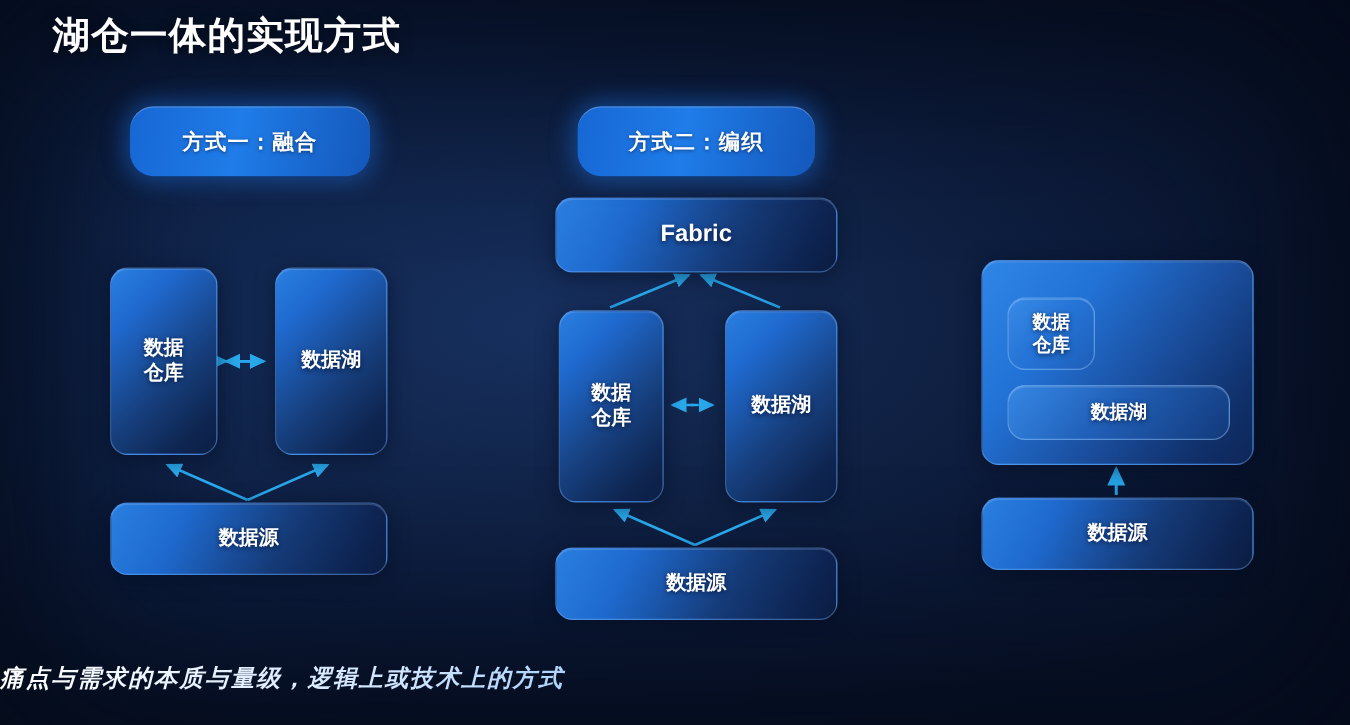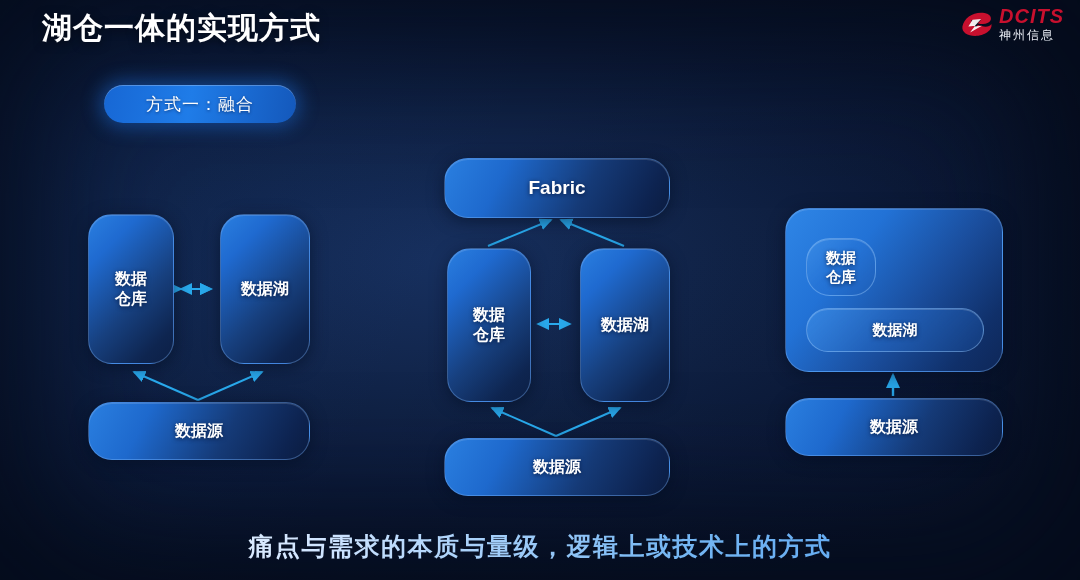--- a/index.html
+++ b/index.html
@@ -69,44 +69,44 @@
   .logo-cn {
     font-size: 12px;
     color: #e8ecf4;
     letter-spacing: 2px;
     margin-top: 3px;
   }
 
   
   .pill {
     position: absolute;
-    height: 38px;
+    height: 56px;
     border-radius: 19px;
     display: flex;
     align-items: center;
     justify-content: center;
     font-size: 17px;
-    font-weight: normal;
+    font-weight: bold;
     color: #ffffff;
     letter-spacing: 1px;
     background: linear-gradient(100deg, #1767d4 0%, #1f7ce8 45%, #1458bb 100%);
     box-shadow:
       0 0 18px 5px rgba(28,110,220,0.45),
       inset 0 1px 0 rgba(255,255,255,0.25);
     text-shadow: 0 1px 3px rgba(0,20,60,0.6);
     z-index: 4;
   }
   #pill-1 { left: 104px; top: 85px; width: 192px; }
   #pill-2 { left: 462px; top: 85px; width: 190px; }
   #pill-3 { left: 804px; top: 85px; width: 190px; }
 
   
   .box {
     position: absolute;
-    border-radius: 24px;
+    border-radius: 14px;
     display: flex;
     align-items: center;
     justify-content: center;
     text-align: center;
     font-weight: bold;
     color: #ffffff;
     background: linear-gradient(135deg, #2a7fe0 0%, #1f6ad0 22%, #17407f 58%, #0e2550 85%, #0c1f45 100%);
     border: 1px solid rgba(120,175,245,0.40);
     box-shadow: 0 3px 16px rgba(4,12,32,0.55), inset 0 1px 0 rgba(255,255,255,0.14);
     text-shadow: 0 1px 4px rgba(0,15,45,0.75);
@@ -151,48 +151,38 @@
     z-index: 2;
     pointer-events: none;
   }
 
   
   .footer {
     position: absolute;
     left: 0;
     right: 0;
     top: 530px;
-    text-align: center;
-    font-size: 25px;
+    font-size: 19px;
     font-weight: bold;
     letter-spacing: 1.5px;
     background: linear-gradient(100deg, #ffffff 0%, #cfe4ff 30%, #76b7f3 62%, #4e9df0 100%);
     -webkit-background-clip: text;
     background-clip: text;
     color: transparent;
     z-index: 5;
+    font-style: italic;
   }
 </style>
 </head>
 <body>
 
 <div id="slide">
 
   <div class="title">湖仓一体的实现方式</div>
 
-  <div class="logo">
-    <svg class="logo-mark" viewBox="0 0 40 34">
-      <path d="M4 20 C6 9, 18 2, 30 4 C36 5, 39 9, 37 13 C35 17, 28 18, 22 16 L26 12 L14 13 L20 22 L22 18 C29 21, 36 21, 38 17 C40 24, 30 31, 19 31 C10 31, 3 27, 4 20 Z" fill="#c8102e"></path>
-      <path d="M16 12 L26 11 L18 20 L27 19 L13 27 L19 19 L11 20 Z" fill="#ffffff" opacity="0.92"></path>
-    </svg>
-    <div class="logo-text">
-      <span class="logo-en">DCITS</span>
-      <span class="logo-cn">神州信息</span>
-    </div>
-  </div>
 
   <svg class="arrows" viewBox="0 0 1080 580">
     <defs>
       <marker id="ah" markerWidth="7" markerHeight="7" refX="5.6" refY="3" orient="auto">
         <path d="M0,0 L6.5,3 L0,6 Z" fill="#29a9ec"></path>
       </marker>
     </defs>
 
     <g>
       <line x1="181" y1="289" x2="211" y2="289" stroke="#29a9ec" stroke-width="2" marker-start="url(#ah)" marker-end="url(#ah)" transform="translate(0,0)"></line>
@@ -223,20 +213,21 @@
     <g>
       <path d="M893,396 L893,375" stroke="#29a9ec" stroke-width="2.4" fill="none" marker-end="url(#ah)"></path>
     </g>
   </svg>
 
   <div class="pill" id="pill-1">方式一：融合</div>
   <div class="box" id="c1-warehouse">数据<br>仓库</div>
   <div class="box" id="c1-lake">数据湖</div>
   <div class="box wide" id="c1-source">数据源</div>
 
+  <div class="pill" id="pill-2">方式二：编织</div>
   <div class="box wide" id="c2-fabric">Fabric</div>
   <div class="box" id="c2-warehouse">数据<br>仓库</div>
   <div class="box" id="c2-lake">数据湖</div>
   <div class="box wide" id="c2-source">数据源</div>
 
   <div class="box panel" id="c3-panel"></div>
   <div class="box inner" id="c3-warehouse">数据<br>仓库</div>
   <div class="box inner" id="c3-lake">数据湖</div>
   <div class="box wide" id="c3-source">数据源</div>
 

